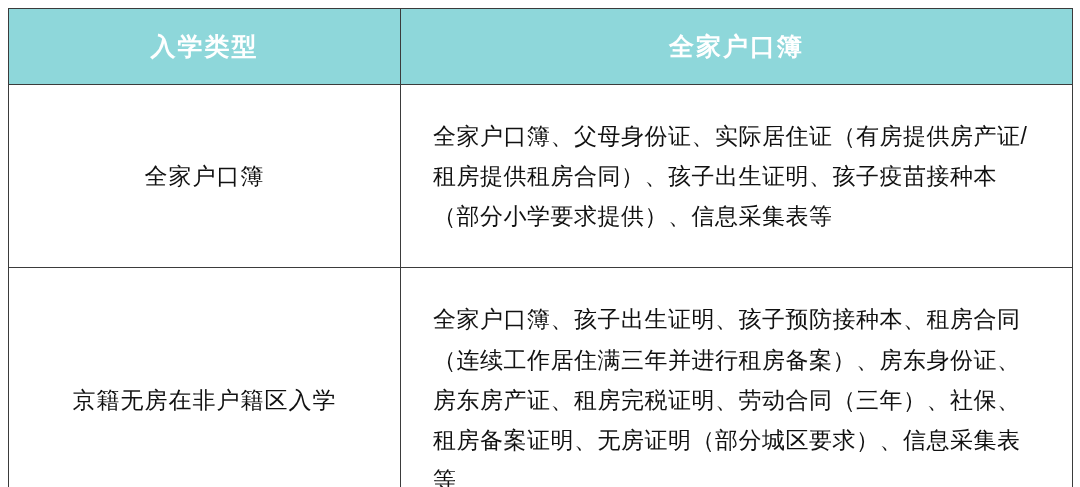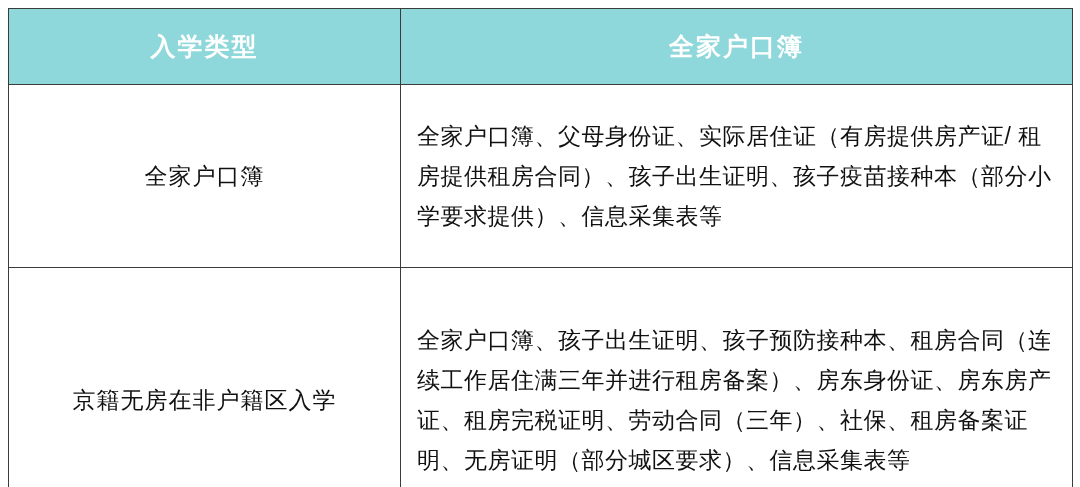--- a/index.html
+++ b/index.html
@@ -41,21 +41,21 @@
     border: 1px solid #3b3b3b;
     padding: 0 10px;
   }
   thead th.th-type { border-right: 1px solid #3b3b3b; }
 
   tbody td {
     border: 1px solid #3b3b3b;
     font-size: 23px;
     line-height: 1.75;
     vertical-align: middle;
-    padding: 18px 16px;
+    padding: 18px 32px;
   }
   tbody td.cell-type {
     text-align: center;
     letter-spacing: 1px;
     white-space: nowrap;
   }
   tbody td.cell-materials {
     text-align: left;
     letter-spacing: 0.5px;
   }

